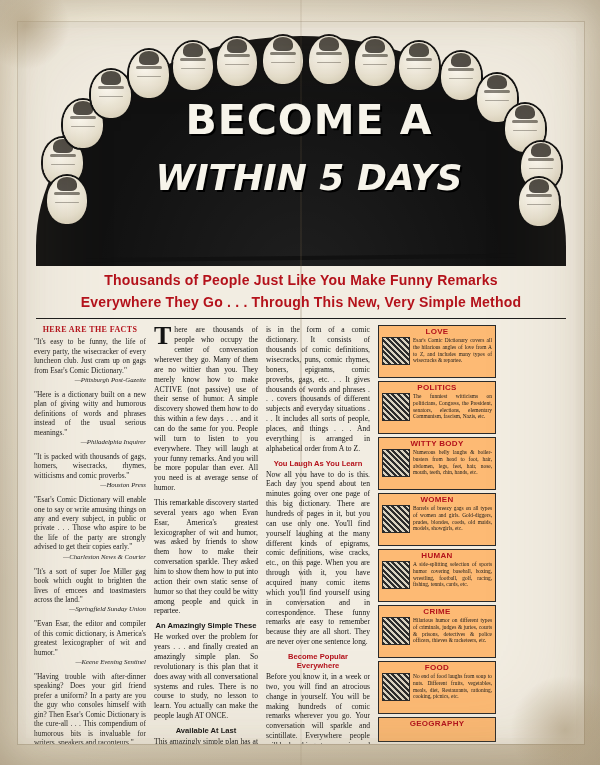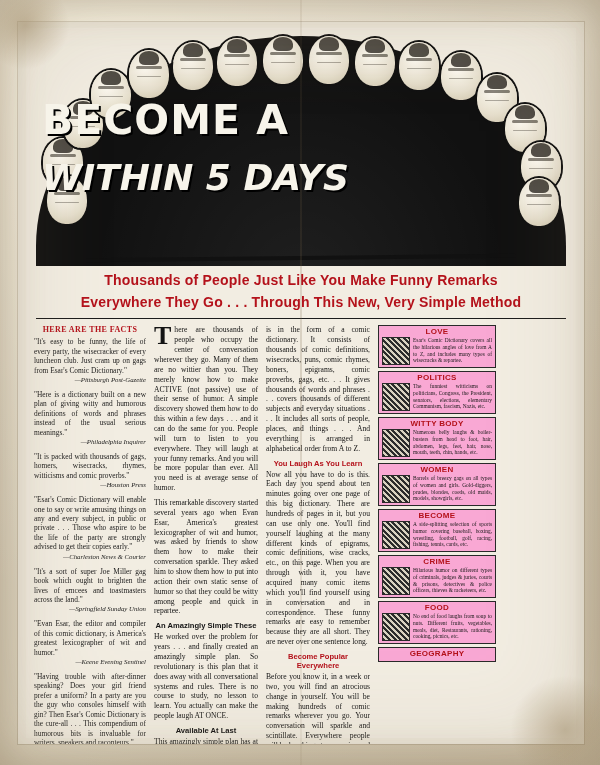--- a/index.html
+++ b/index.html
@@ -114,20 +114,21 @@
     left: 10px; top: 1px;
     width: 20px; height: 14px;
     border-radius: 50% 50% 30% 30%;
     background: rgba(25,22,16,0.75);
   }
 
   .title-block {
     position: absolute;
     left: 16px; right: 0;
     top: 72px;
+    text-align: center;
     color: #f7f4ea;
     z-index: 5;
   }
   .t1 {
     font-family: "DejaVu Sans", sans-serif;
     font-weight: bold;
     font-size: 41px;
     letter-spacing: 1px;
     line-height: 1;
     text-shadow: 2px 2px 0 #000;
@@ -235,22 +236,22 @@
     text-align: center;
   }
   .sub-head.red {
     color: #b4121b;
   }
 
   
   .feat {
     border: 1px solid #2a2a2a;
     margin-bottom: 3px;
-    background: #f9a8d4;
-    padding: 0 0 2px 0;
+    background: #fdba74;
+    padding: 0 0 12px 0;
   }
   .feat-title {
     text-align: center;
     font-family: "Liberation Sans", sans-serif;
     font-weight: bold;
     font-size: 8px;
     color: #b4121b;
     letter-spacing: 0.3px;
     padding: 1px 0 1px 0;
   }
@@ -405,21 +406,21 @@
             </div>
           </div>
           <div class="feat">
             <div class="feat-title">WOMEN</div>
             <div class="feat-body">
               <div class="feat-art"></div>
               <div class="feat-text">Barrels of breezy gags on all types of women and girls. Gold-diggers, prudes, blondes, coeds, old maids, models, showgirls, etc.</div>
             </div>
           </div>
           <div class="feat">
-            <div class="feat-title">BECOME</div>
+            <div class="feat-title">HUMAN</div>
             <div class="feat-body">
               <div class="feat-art"></div>
               <div class="feat-text">A side-splitting selection of sports humor covering baseball, boxing, wrestling, football, golf, racing, fishing, tennis, cards, etc.</div>
             </div>
           </div>
           <div class="feat">
             <div class="feat-title">CRIME</div>
             <div class="feat-body">
               <div class="feat-art"></div>
               <div class="feat-text">Hilarious humor on different types of criminals, judges &amp; juries, courts &amp; prisons, detectives &amp; police officers, thieves &amp; racketeers, etc.</div>

